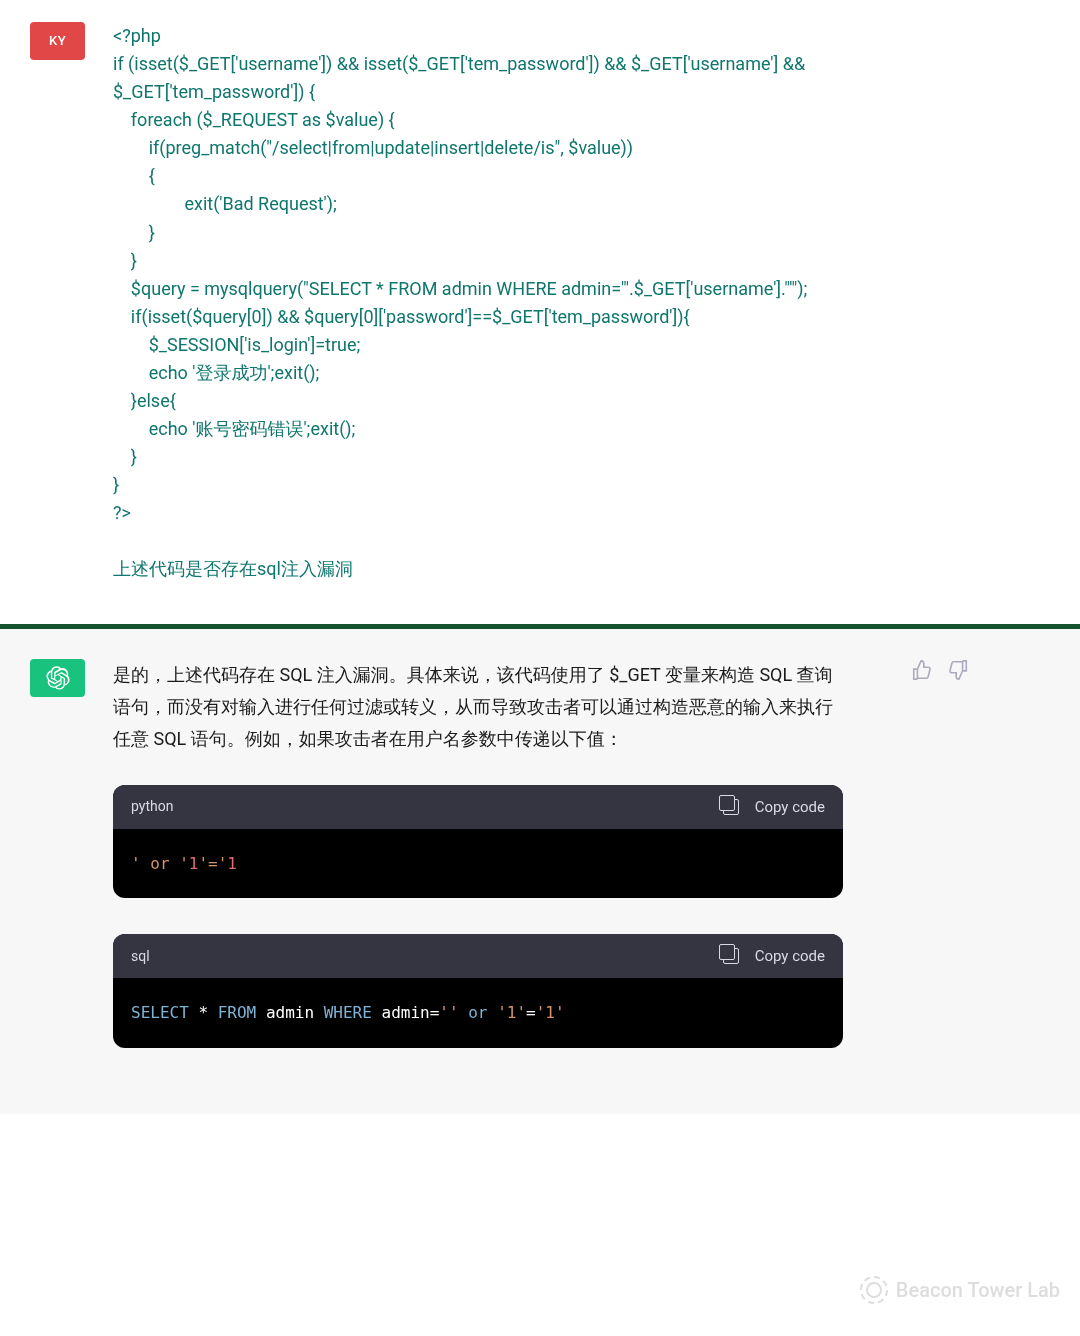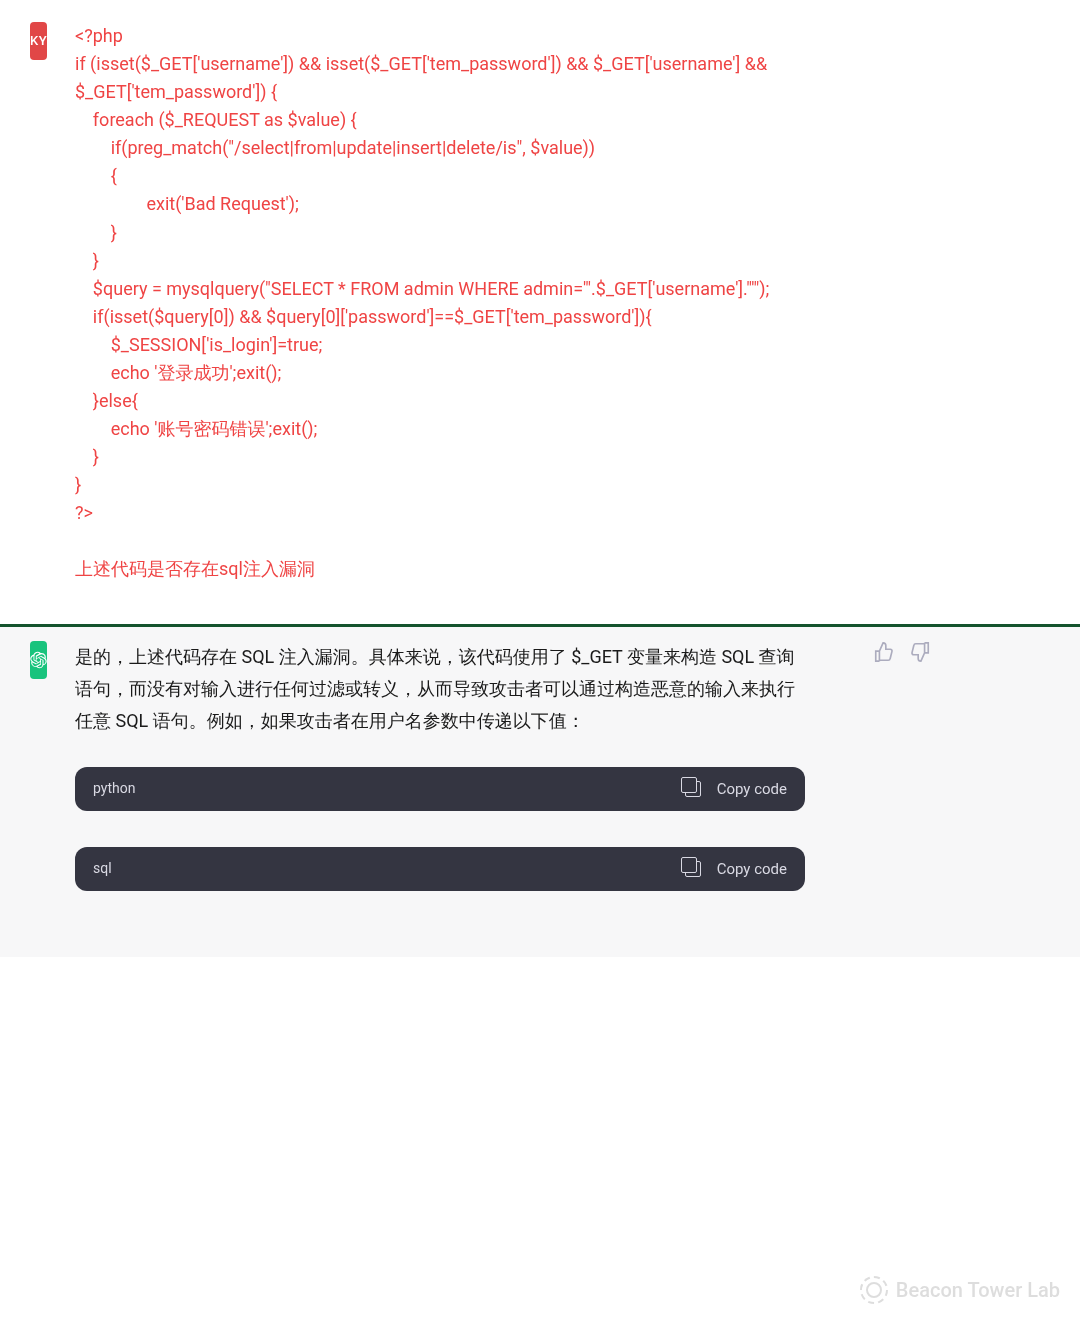--- a/index.html
+++ b/index.html
@@ -10,21 +10,21 @@
   font-size: 18px;
   line-height: 1.6;
 }
 .user-section {
   display: flex;
   gap: 28px;
   padding: 22px 0 40px 30px;
   background: #ffffff;
 }
 .avatar {
-  width: 17px;
+  width: 55px;
   height: 38px;
   border-radius: 4px;
   display: flex;
   align-items: center;
   justify-content: center;
   flex-shrink: 0;
   font-size: 13px;
   letter-spacing: 0.5px;
   color: #ffffff;
   font-weight: 500;
@@ -36,29 +36,29 @@
 }
 .avatar.assistant svg { width: 24px; height: 24px; }
 .msg-body {
   flex: 1;
   padding-right: 40px;
   max-width: 870px;
 }
 .user-section .msg-body {
   white-space: pre-wrap;
   font-family: -apple-system, BlinkMacSystemFont, "Segoe UI", Roboto, sans-serif;
-  color: #ef4444;
+  color: #0f766e;
   line-height: 1.56;
 }
 .assistant-section {
   background: #f7f7f8;
   display: flex;
   gap: 28px;
-  padding: 14px 0 30px 30px;
-  border-top: 3px solid #14532d;
+  padding: 30px 0 30px 30px;
+  border-top: 5px solid #14532d;
 }
 .assistant-section .msg-body { max-width: 770px; }
 .para {
   color: #1a1a1a;
   line-height: 1.78;
   margin-bottom: 30px;
 }
 .feedback {
   display: flex;
   gap: 14px;
@@ -190,31 +190,33 @@
     <div class="para">是的，上述代码存在 SQL 注入漏洞。具体来说，该代码使用了 $_GET 变量来构造 SQL 查询语句，而没有对输入进行任何过滤或转义，从而导致攻击者可以通过构造恶意的输入来执行任意 SQL 语句。例如，如果攻击者在用户名参数中传递以下值：</div>
 
     <div class="code-block">
       <div class="code-header">
         <span class="code-lang">python</span>
         <div class="copy-btn">
           <span class="copy-icon"></span>
           <span>Copy code</span>
         </div>
       </div>
+      <div class="code-content"><span class="tok-str">' or '</span><span class="tok-num">1</span><span class="tok-str">'='</span><span class="tok-num">1</span></div>
     </div>
 
 
     <div class="code-block">
       <div class="code-header">
         <span class="code-lang">sql</span>
         <div class="copy-btn">
           <span class="copy-icon"></span>
           <span>Copy code</span>
         </div>
       </div>
+      <div class="code-content"><span class="tok-kw">SELECT</span> <span class="tok-id">*</span> <span class="tok-kw">FROM</span> <span class="tok-id">admin</span> <span class="tok-kw">WHERE</span> <span class="tok-id">admin=</span><span class="tok-str">''</span> <span class="tok-kw">or</span> <span class="tok-str">'1'</span><span class="tok-id">=</span><span class="tok-str">'1'</span></div>
     </div>
 
   </div>
   <div class="feedback">
     <div class="feedback-btn">
       <svg viewBox="0 0 24 24" fill="none" stroke="currentColor" stroke-width="1.8">
           <path d="M7 22V11L11 2c1.5 0 3 1 3 3v4h5c1 0 2 1 1.7 2.3l-2 8c-.2 1-.9 1.7-2 1.7H7zM7 11H3v11h4"></path>
         </svg>
     </div>
     <div class="feedback-btn">

